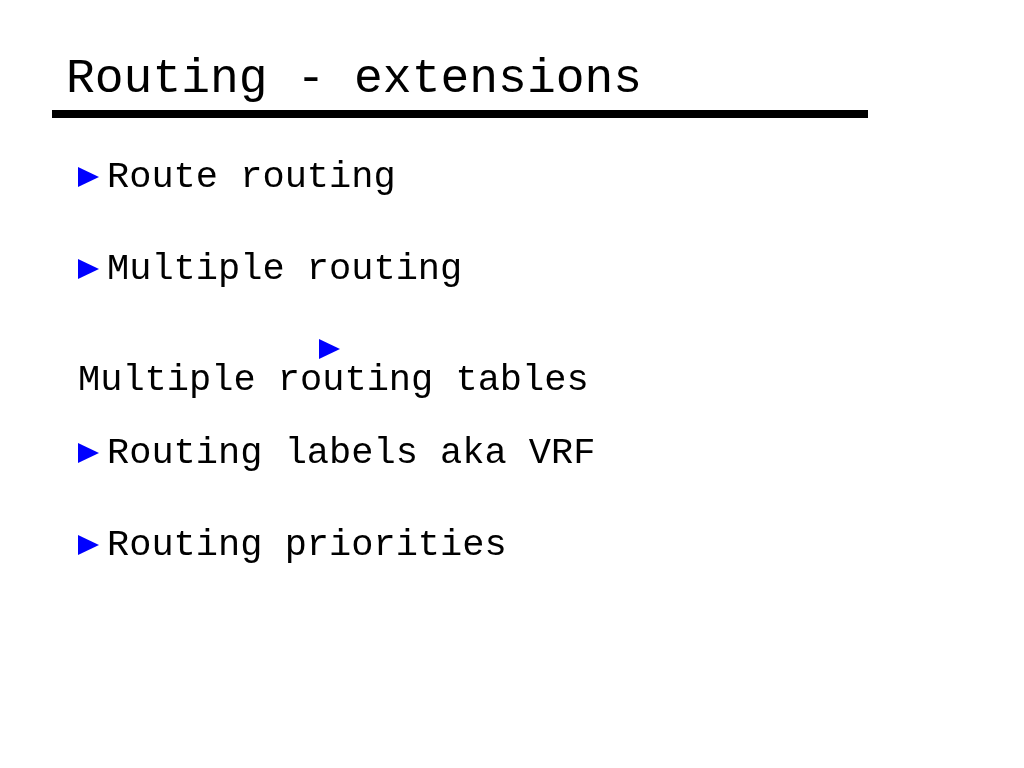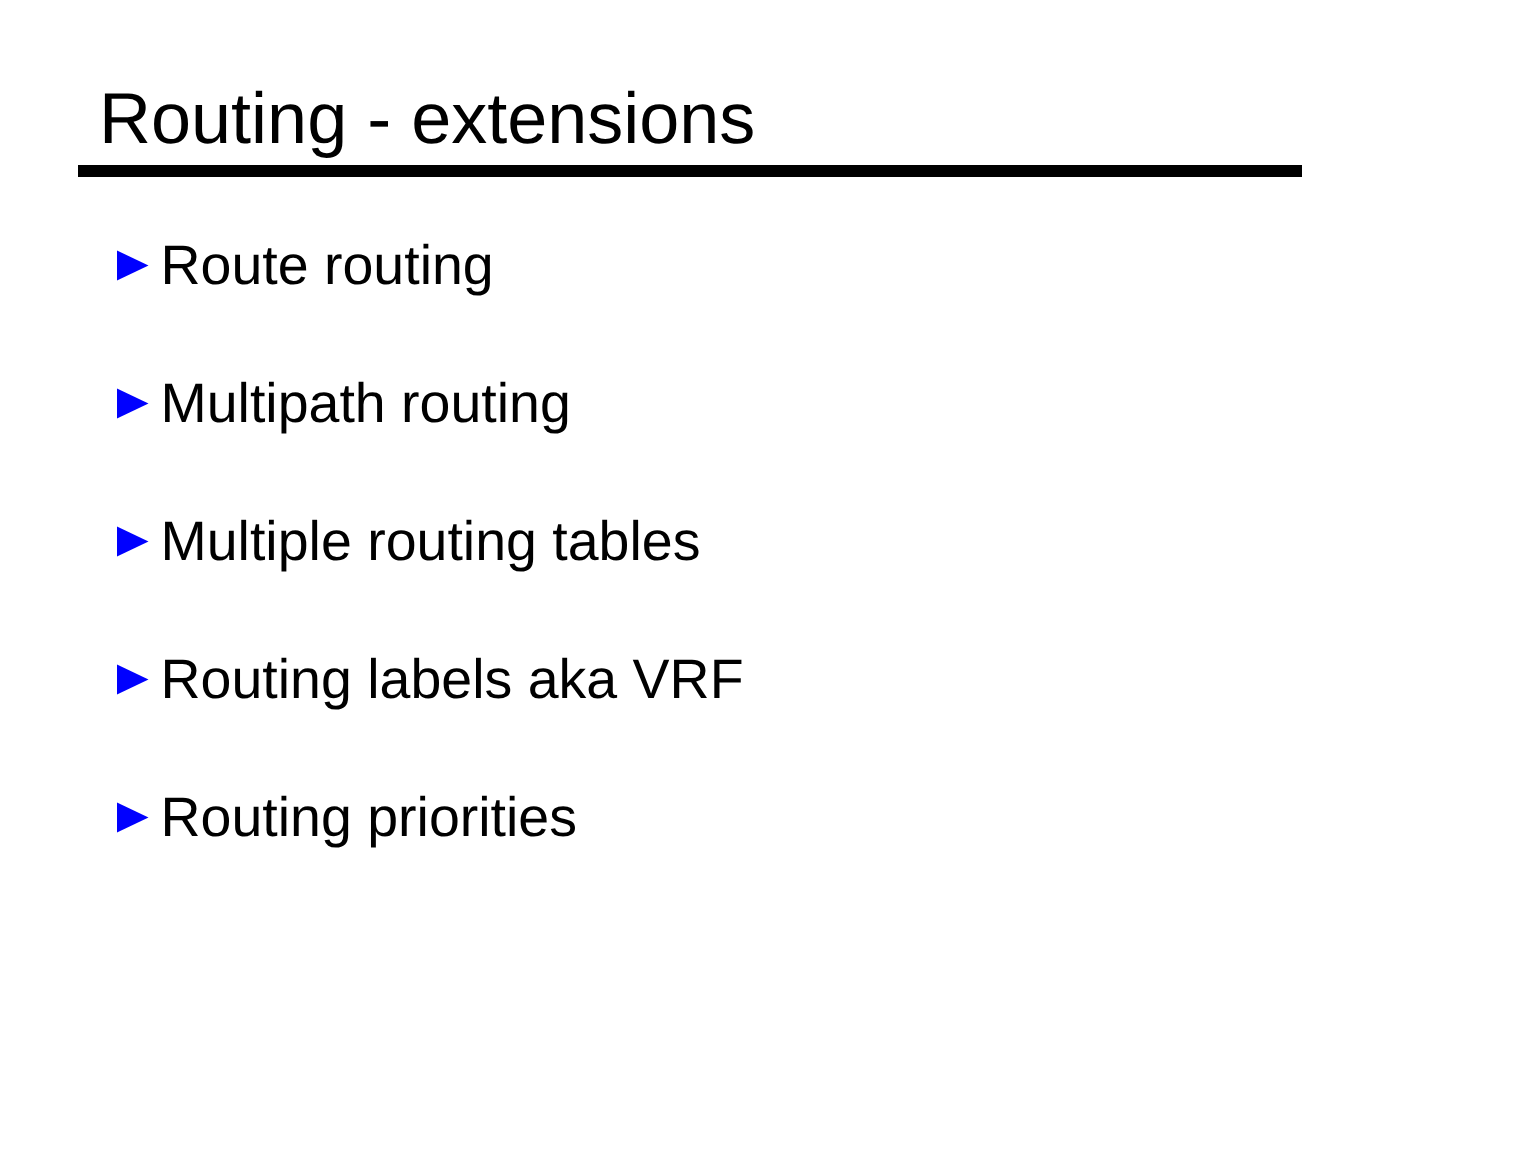--- a/index.html
+++ b/index.html
@@ -6,21 +6,21 @@
     margin: 0;
     padding: 0;
     background: #ffffff;
   }
   .slide {
     position: relative;
     width: 868px;
     height: 768px;
     background: var(--background, #ffffff);
     overflow: hidden;
-    font-family: Liberation Sans, sans-serif;
+    font-family: Liberation Mono, monospace;
   }
   .slide-title {
     position: absolute;
     left: 66px;
     top: 52px;
     font-size: 48px;
     line-height: 1.16;
     color: var(--text, #000000);
     white-space: nowrap;
     letter-spacing: 0px;
@@ -35,21 +35,21 @@
   }
   .bullet-row {
     position: absolute;
     left: 78px;
     height: 44px;
     display: flex;
     align-items: center;
   }
   .bullet-row.r0 { top: 155px; }
   .bullet-row.r1 { top: 247px; }
-  .bullet-row.r2 { top: 339px; }
+  .bullet-row.r2 { top: 339px; flex-direction: column; }
   .bullet-row.r3 { top: 431px; }
   .bullet-row.r4 { top: 523px; }
   .tri-icon {
     width: 0;
     height: 0;
     border-top: 10px solid transparent;
     border-bottom: 10px solid transparent;
     border-left: 21px solid var(--bullet_blue, #0000ff);
     margin-right: 8px;
     flex: 0 0 auto;
@@ -70,21 +70,21 @@
 
   <div class="title-rule"></div>
 
   <div class="bullet-row r0">
     <span class="tri-icon"></span>
     <span class="bullet-label">Route routing</span>
   </div>
 
   <div class="bullet-row r1">
     <span class="tri-icon"></span>
-    <span class="bullet-label">Multipath routing</span>
+    <span class="bullet-label">Multiple routing</span>
   </div>
 
   <div class="bullet-row r2">
     <span class="tri-icon"></span>
     <span class="bullet-label">Multiple routing tables</span>
   </div>
 
   <div class="bullet-row r3">
     <span class="tri-icon"></span>
     <span class="bullet-label">Routing labels aka VRF</span>

